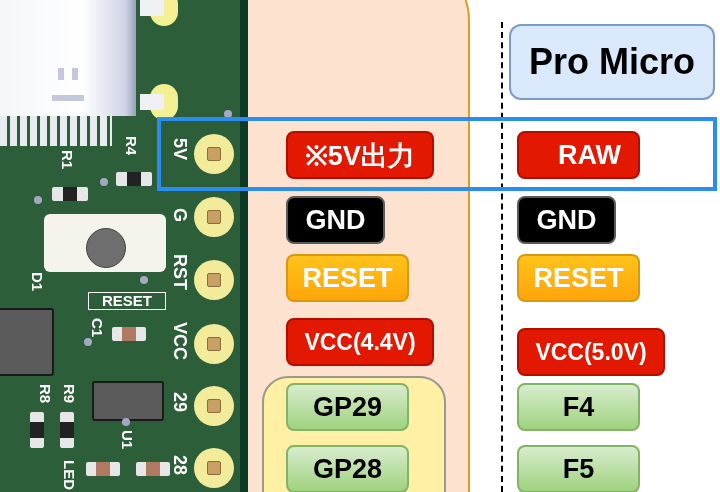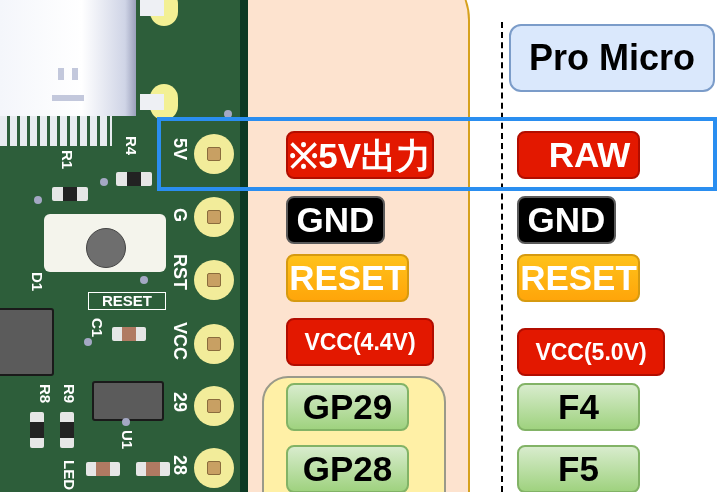--- a/index.html
+++ b/index.html
@@ -18,23 +18,23 @@
   .res{position:absolute;width:36px;height:14px;background:linear-gradient(90deg,#e6e6e6 0 30%,#222 30% 70%,#e6e6e6 70%);border-radius:2px;}
   .cap{position:absolute;width:34px;height:14px;background:linear-gradient(90deg,#e6e6e6 0 30%,#b07a62 30% 70%,#e6e6e6 70%);border-radius:2px;}
   .btn-body{position:absolute;left:44px;top:214px;width:122px;height:58px;background:#f4f4ec;border-radius:6px;}
   .btn-cap{position:absolute;left:86px;top:228px;width:38px;height:38px;border-radius:50%;background:#6e6e6e;border:1px solid #444;}
   .boot-box{position:absolute;left:88px;top:292px;width:76px;height:16px;border:1px solid #fff;color:#fff;font-weight:bold;font-size:15px;line-height:16px;text-align:center;}
   .chip{position:absolute;background:#5b5b5b;border:2px solid #1a1a1a;border-radius:3px;}
   .vias{position:absolute;width:8px;height:8px;border-radius:50%;background:#a4a8c4;}
   .panel{position:absolute;left:248px;top:-40px;width:220px;height:560px;background:#fde3cf;border-right:2px solid #d6a11e;border-top-right-radius:60px;}
   .gp-group{position:absolute;left:262px;top:376px;width:180px;height:140px;background:#fff0a6;border:2px solid #9a9a8a;border-radius:26px;}
   .divider{position:absolute;left:501px;top:22px;height:470px;border-left:2px dashed #000;}
-  .title-box{position:absolute;left:509px;top:24px;width:206px;height:68px;background:#dae8fc;border:2px solid #7b9cc9;border-radius:12px;box-sizing:border-box;display:flex;align-items:center;justify-content:center;font-weight:bold;font-size:36px;color:#000;}
+  .title-box{position:absolute;left:509px;top:24px;width:206px;height:76px;background:#dae8fc;border:2px solid #7b9cc9;border-radius:12px;box-sizing:border-box;display:flex;align-items:center;justify-content:center;font-weight:bold;font-size:36px;color:#000;}
   .highlight{position:absolute;left:157px;top:117px;width:560px;height:74px;border:4px solid #2a8ef0;box-sizing:border-box;}
-  .tag{position:absolute;height:48px;border-radius:8px;box-sizing:border-box;display:flex;align-items:center;justify-content:center;font-weight:bold;font-size:35px;white-space:nowrap;}
+  .tag{position:absolute;height:48px;border-radius:8px;box-sizing:border-box;display:flex;align-items:center;justify-content:center;font-weight:bold;font-size:27px;white-space:nowrap;}
   .tag.red{background:#e31800;border:2px solid #b20d00;color:#fff;}
   .tag.black{background:#000;border:2px solid #5a5a5a;color:#fff;}
   .tag.orange{background:linear-gradient(#ffc21a,#ffa50a);border:2px solid #d69a10;color:#fff;}
   .tag.green{background:linear-gradient(#d8eccd,#9fd27f);border:2px solid #82b366;color:#000;}
   .tag.small{font-size:23px;}
 </style>
 </head>
 <body>
 
 <div class="pcb">

